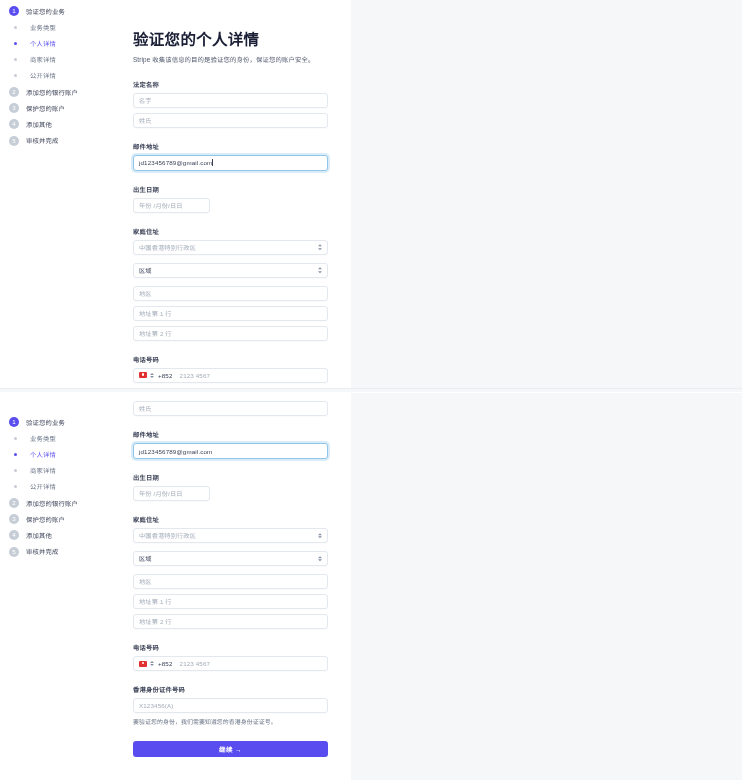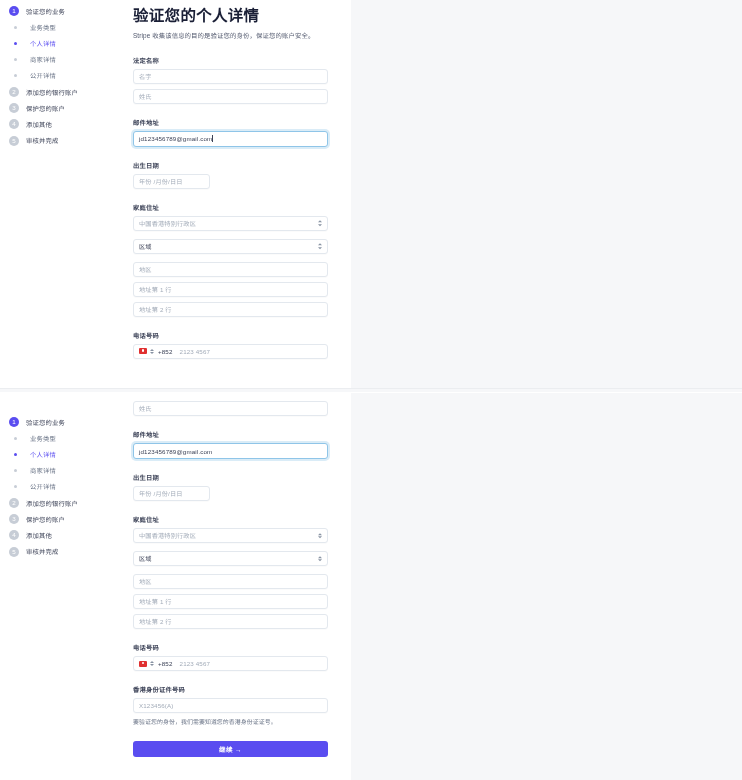--- a/index.html
+++ b/index.html
@@ -101,20 +101,21 @@
     position: absolute;
     left: 133px;
     width: 195px;
   }
   .page-title {
     font-size: 15.5px;
     font-weight: bold;
     color: #1a1f36;
     letter-spacing: .3px;
     line-height: 20px;
+    margin-top: 24px;
   }
   .page-subtitle {
     margin-top: 5px;
     font-size: 6.4px;
     line-height: 10.5px;
     color: #4f566b;
     letter-spacing: .1px;
   }
   .field-group { margin-top: 14px; }
   .field-label {

